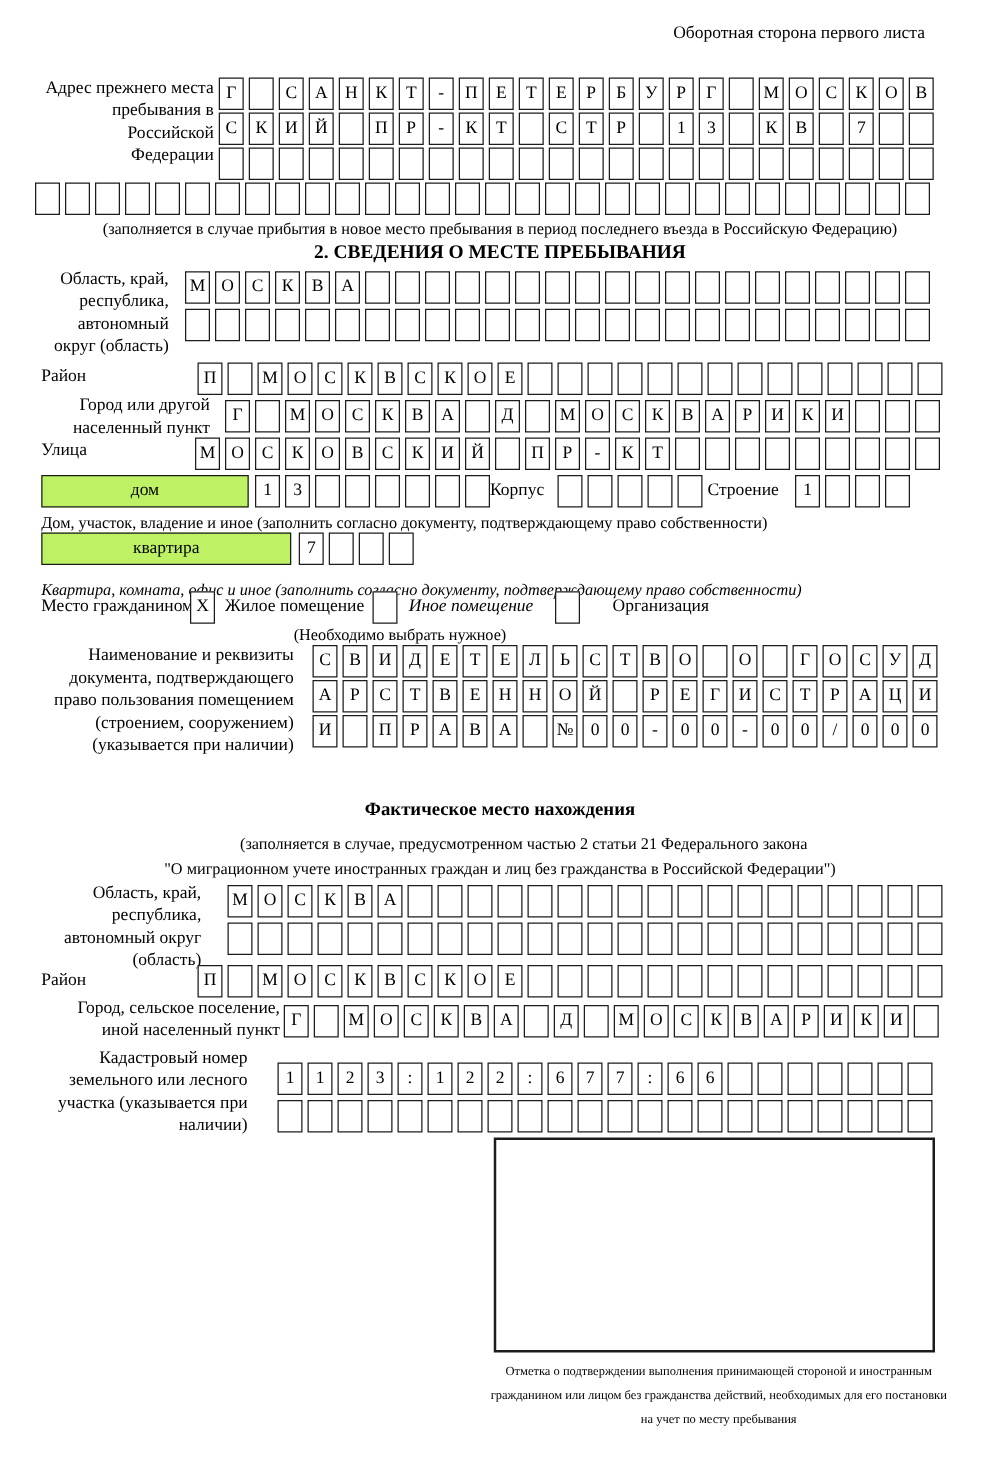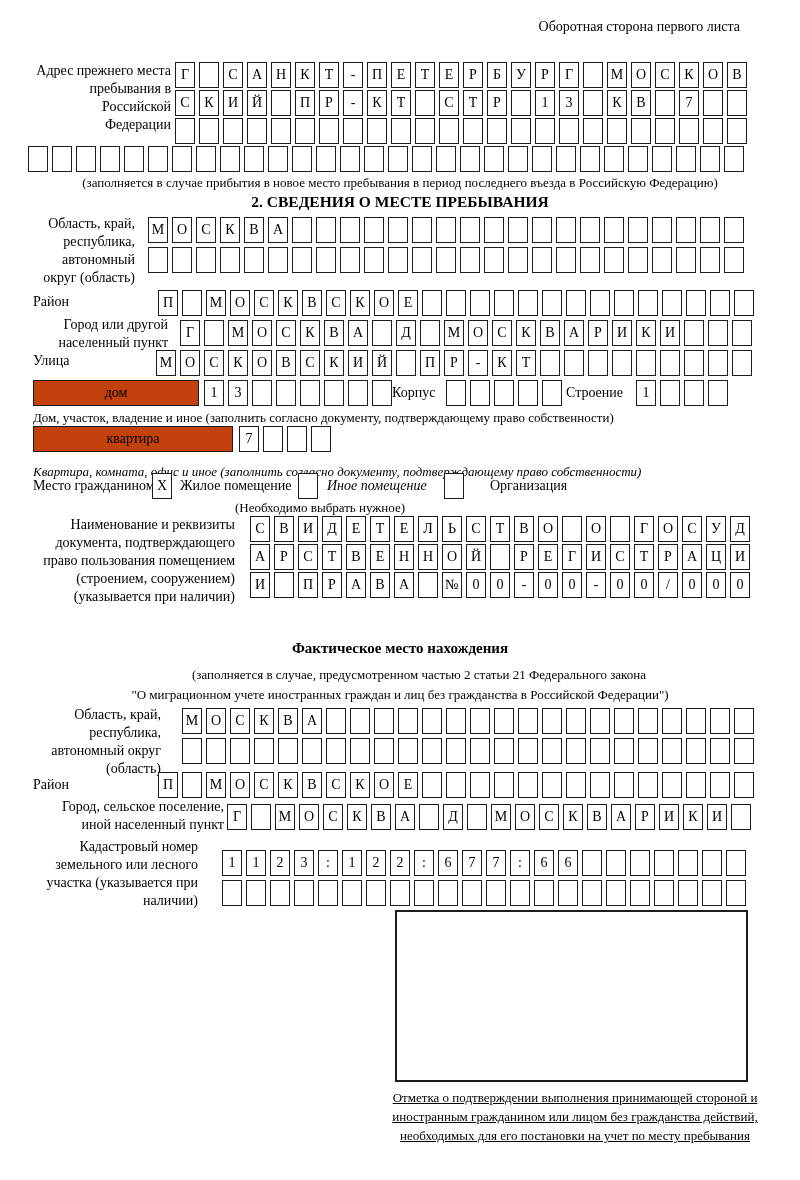--- a/index.html
+++ b/index.html
@@ -11,21 +11,21 @@
   .abs{position:absolute;}
   .lbl{font-size:14px;line-height:18px;text-align:right;}
   .cells{display:flex;gap:4px;}
   .cell{
     flex:0 0 20px;width:20px;height:26px;box-sizing:border-box;
     border:1.6px solid #1c1c1c;display:flex;align-items:center;justify-content:center;
     font-size:14px;line-height:1;background:#fff;
   }
   .boxlabel{
     box-sizing:border-box;border:1.6px solid #1c1c1c;height:26px;
-    display:flex;align-items:center;justify-content:center;font-size:14px;background:#c2410c;
+    display:flex;align-items:center;justify-content:center;font-size:14px;background:#bef264;
   }
   .caption{font-size:13px;line-height:16px;}
   .center{left:0;width:800px;text-align:center;}
   .title{font-weight:bold;font-size:15.5px;}
   .bigbox{box-sizing:border-box;border:2px solid #1c1c1c;background:#fff;}
 </style>
 </head>
 <body>
 
 <div class="abs lbl" style="top:18px;left:0;width:740px;text-align:right;font-family:Liberation Serif, serif;">Оборотная сторона первого листа</div>
@@ -561,13 +561,13 @@
     <span class="cell"></span>
     <span class="cell"></span>
     <span class="cell"></span>
     <span class="cell"></span>
     <span class="cell"></span>
     <span class="cell"></span>
     <span class="cell"></span>
   </div>
 
 <div class="abs bigbox" style="left:395px;top:910px;width:353px;height:172px;"></div>
-<div class="abs" style="left:390px;top:1088px;width:370px;text-align:center;font-size:13px;line-height:19px;text-decoration:underline;">Отметка о подтверждении выполнения принимающей стороной и иностранным гражданином или лицом без гражданства действий, необходимых для его постановки на учет по месту пребывания</div>
+<div class="abs" style="left:390px;top:1088px;width:370px;text-align:center;font-size:10px;line-height:19px;">Отметка о подтверждении выполнения принимающей стороной и иностранным гражданином или лицом без гражданства действий, необходимых для его постановки на учет по месту пребывания</div>
 
 </body></html>

